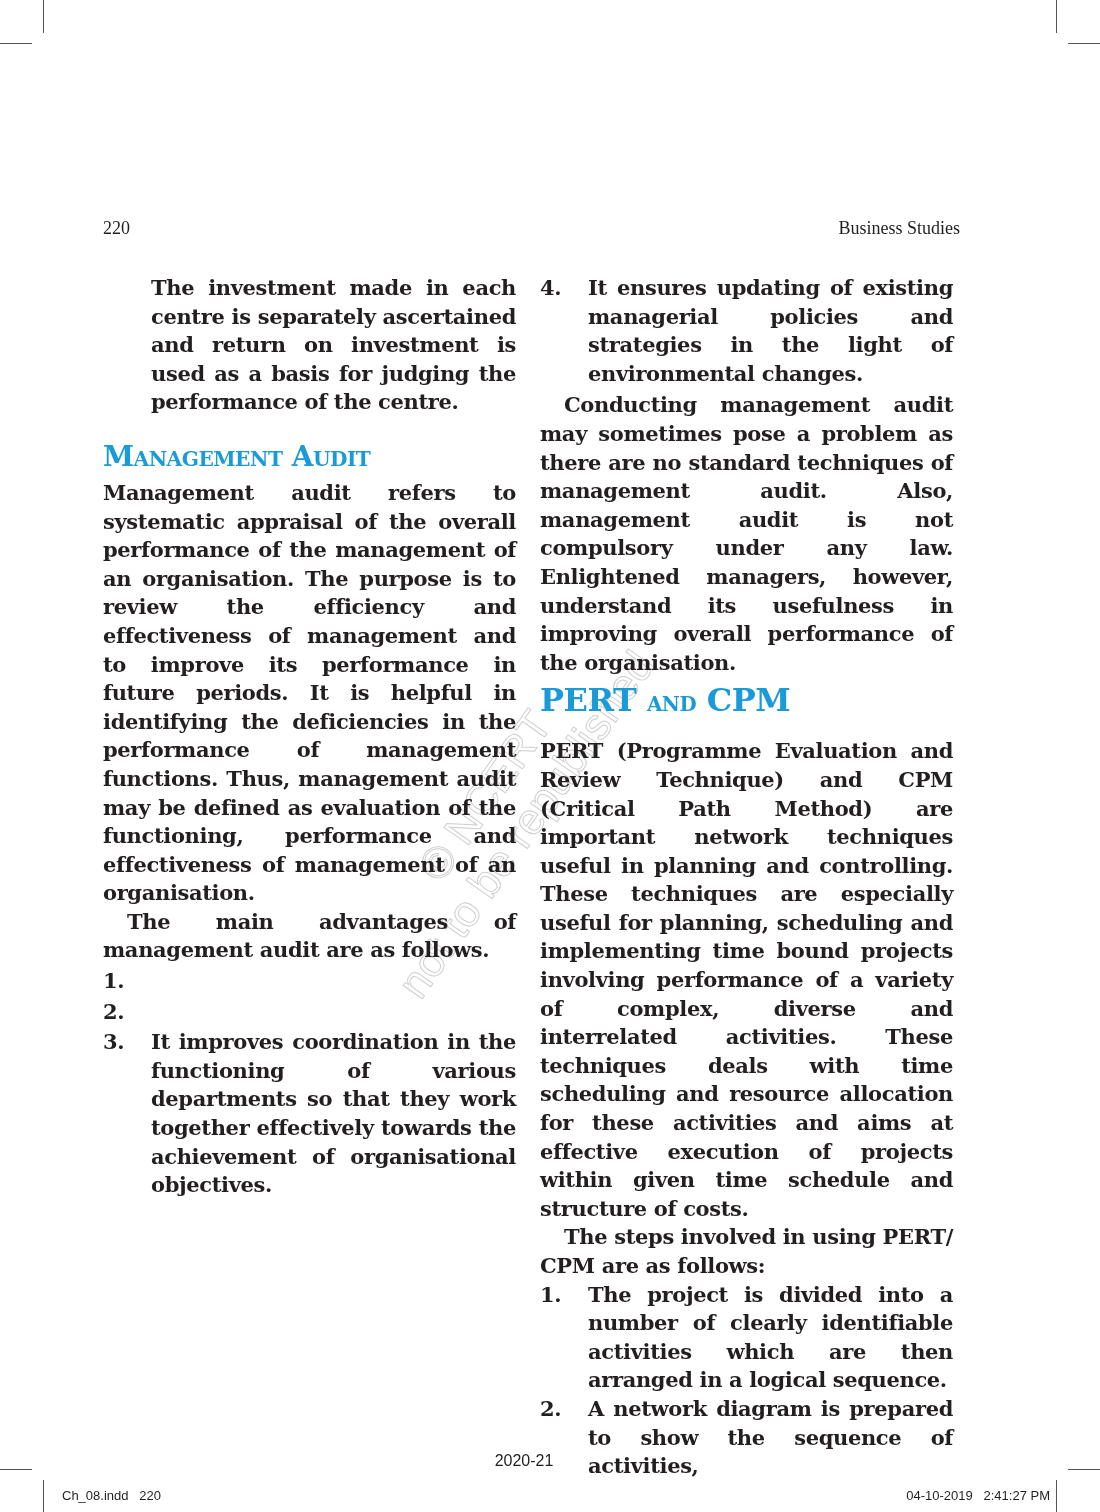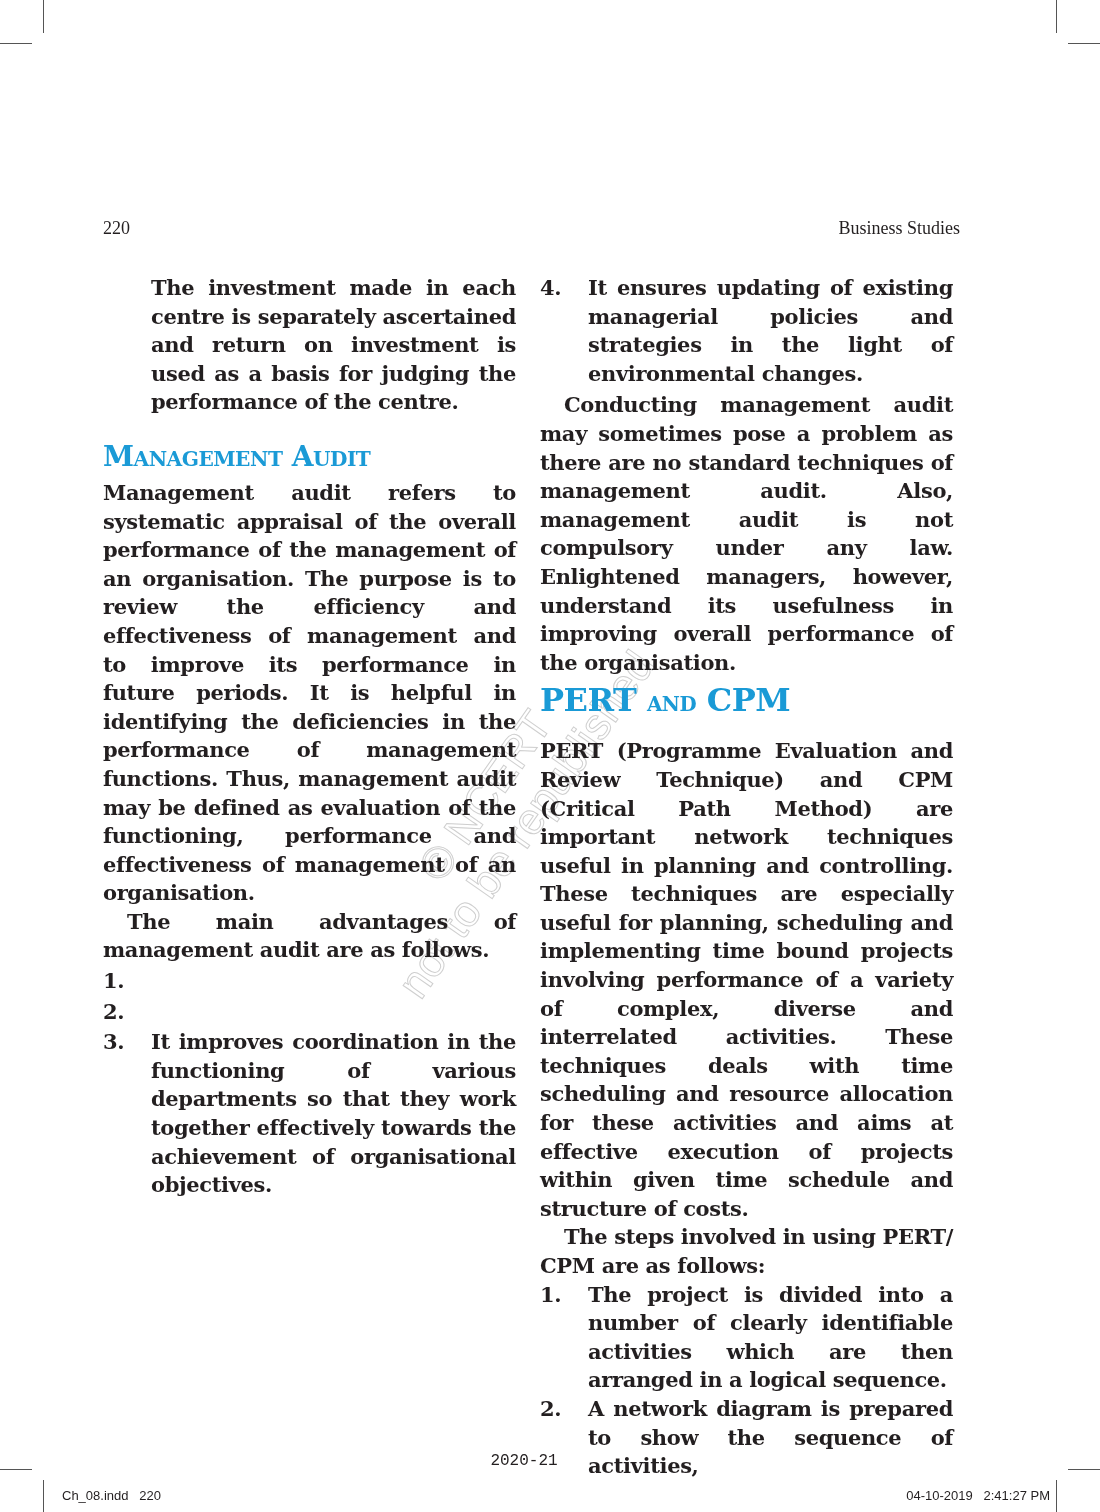--- a/index.html
+++ b/index.html
@@ -33,21 +33,21 @@
   .heading.h2 { font-size: 32px; line-height: 42px; margin-top: 2px; margin-bottom: 12px; }
   .sc-big { font-size: 1em; }
   .sc-small { font-size: 0.72em; }
 
   .watermark { position: absolute; left: 300px; top: 760px; transform: rotate(-55deg);
                font-family: "Liberation Sans", sans-serif; font-size: 44px; color: transparent;
                -webkit-text-stroke: 1px #cfcfcf; white-space: nowrap; line-height: 50px; pointer-events: none; }
   .watermark div { text-align: center; }
 
   .footer-year { position: absolute; top: 1452px; left: 0; width: 1048px; text-align: center;
-                 font-family: Liberation Mono, monospace; font-size: 16px; color: #231f20; }
+                 font-family: Liberation Sans, sans-serif; font-size: 16px; color: #231f20; }
   .slug { position: absolute; top: 1488px; font-family: "Liberation Sans", sans-serif; font-size: 13px; color: #231f20; }
   .slug.left { left: 62px; }
   .slug.right { right: 50px; }
 </style>
 </head>
 <body>
 
 <div class="crop v" style="left:43px; top:0; height:33px;"></div>
 <div class="crop h" style="left:0; top:43px; width:32px;"></div>
 <div class="crop v" style="left:1056px; top:0; height:33px;"></div>

